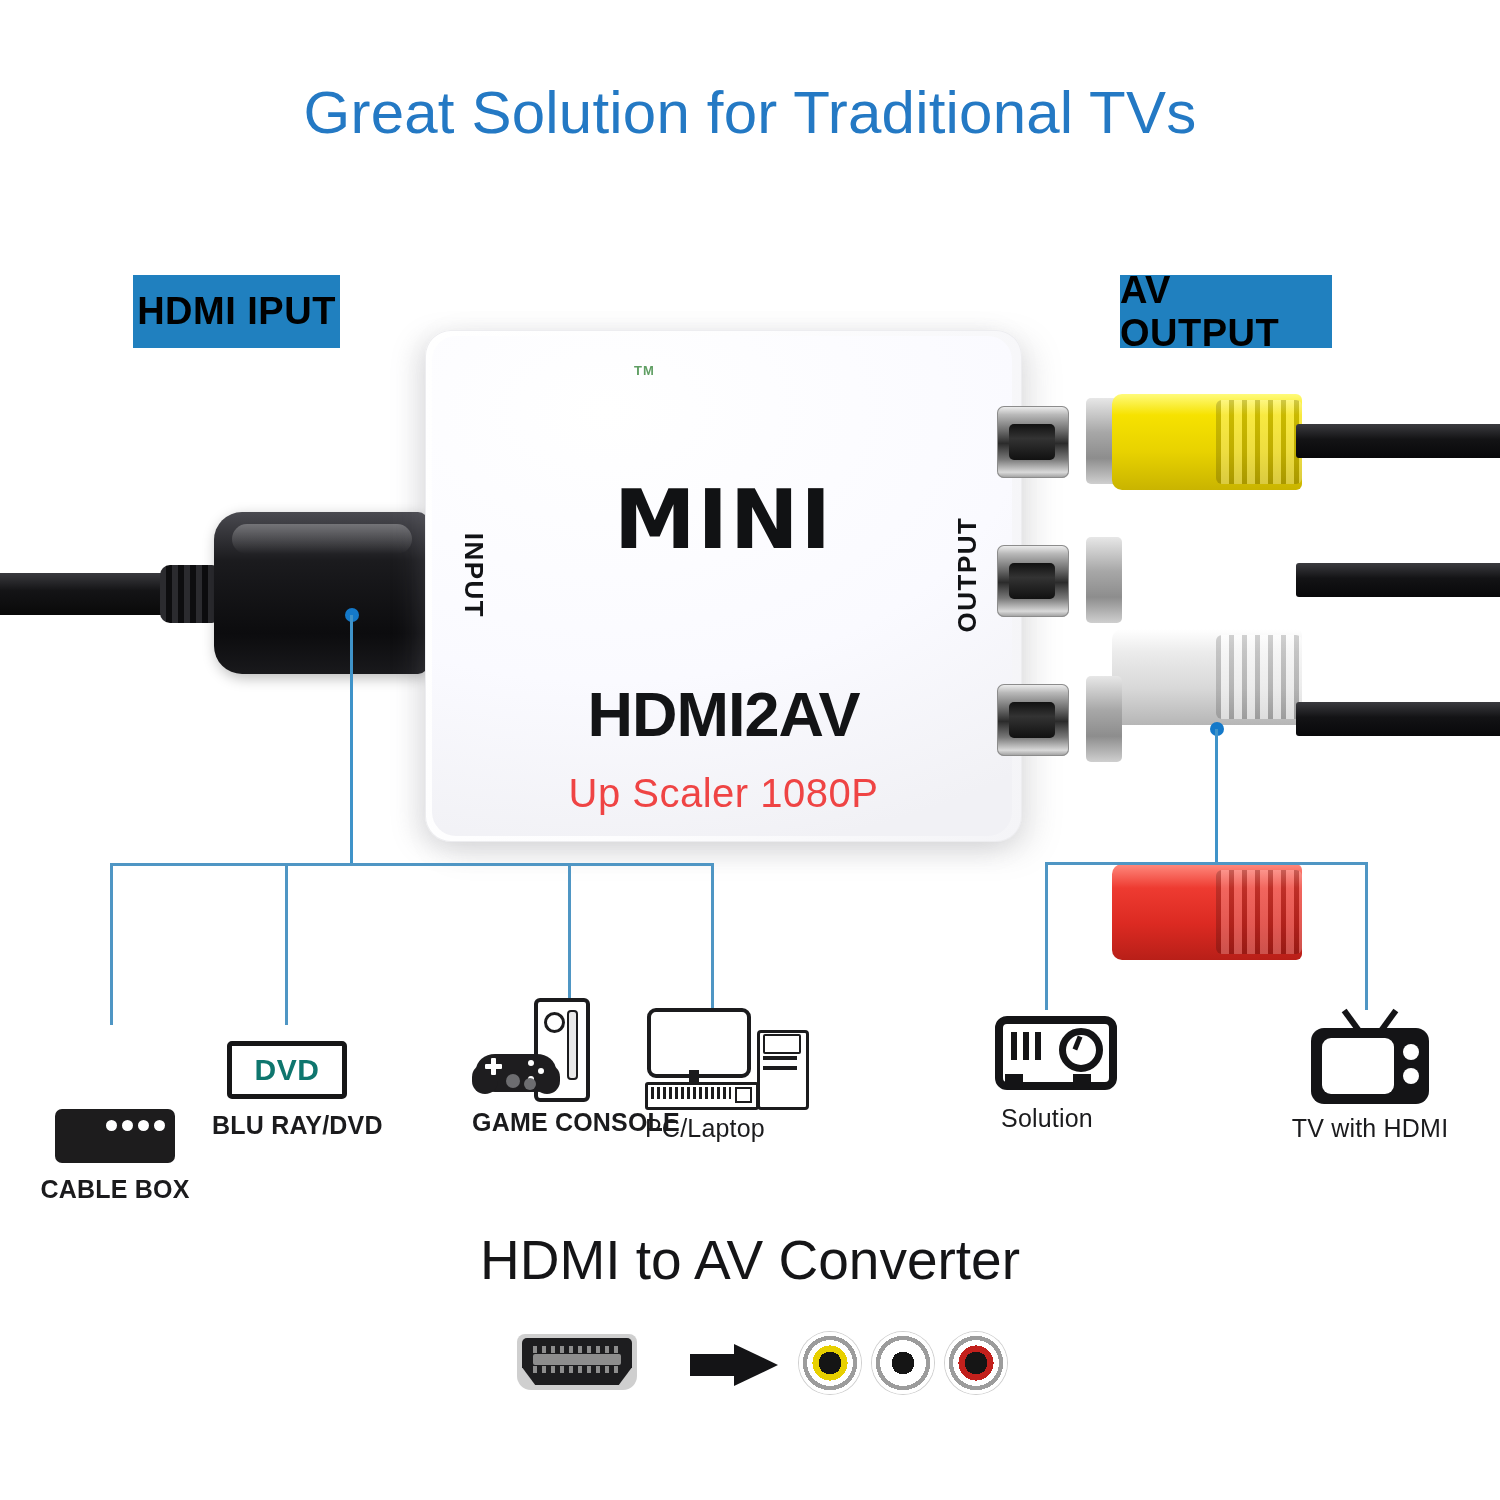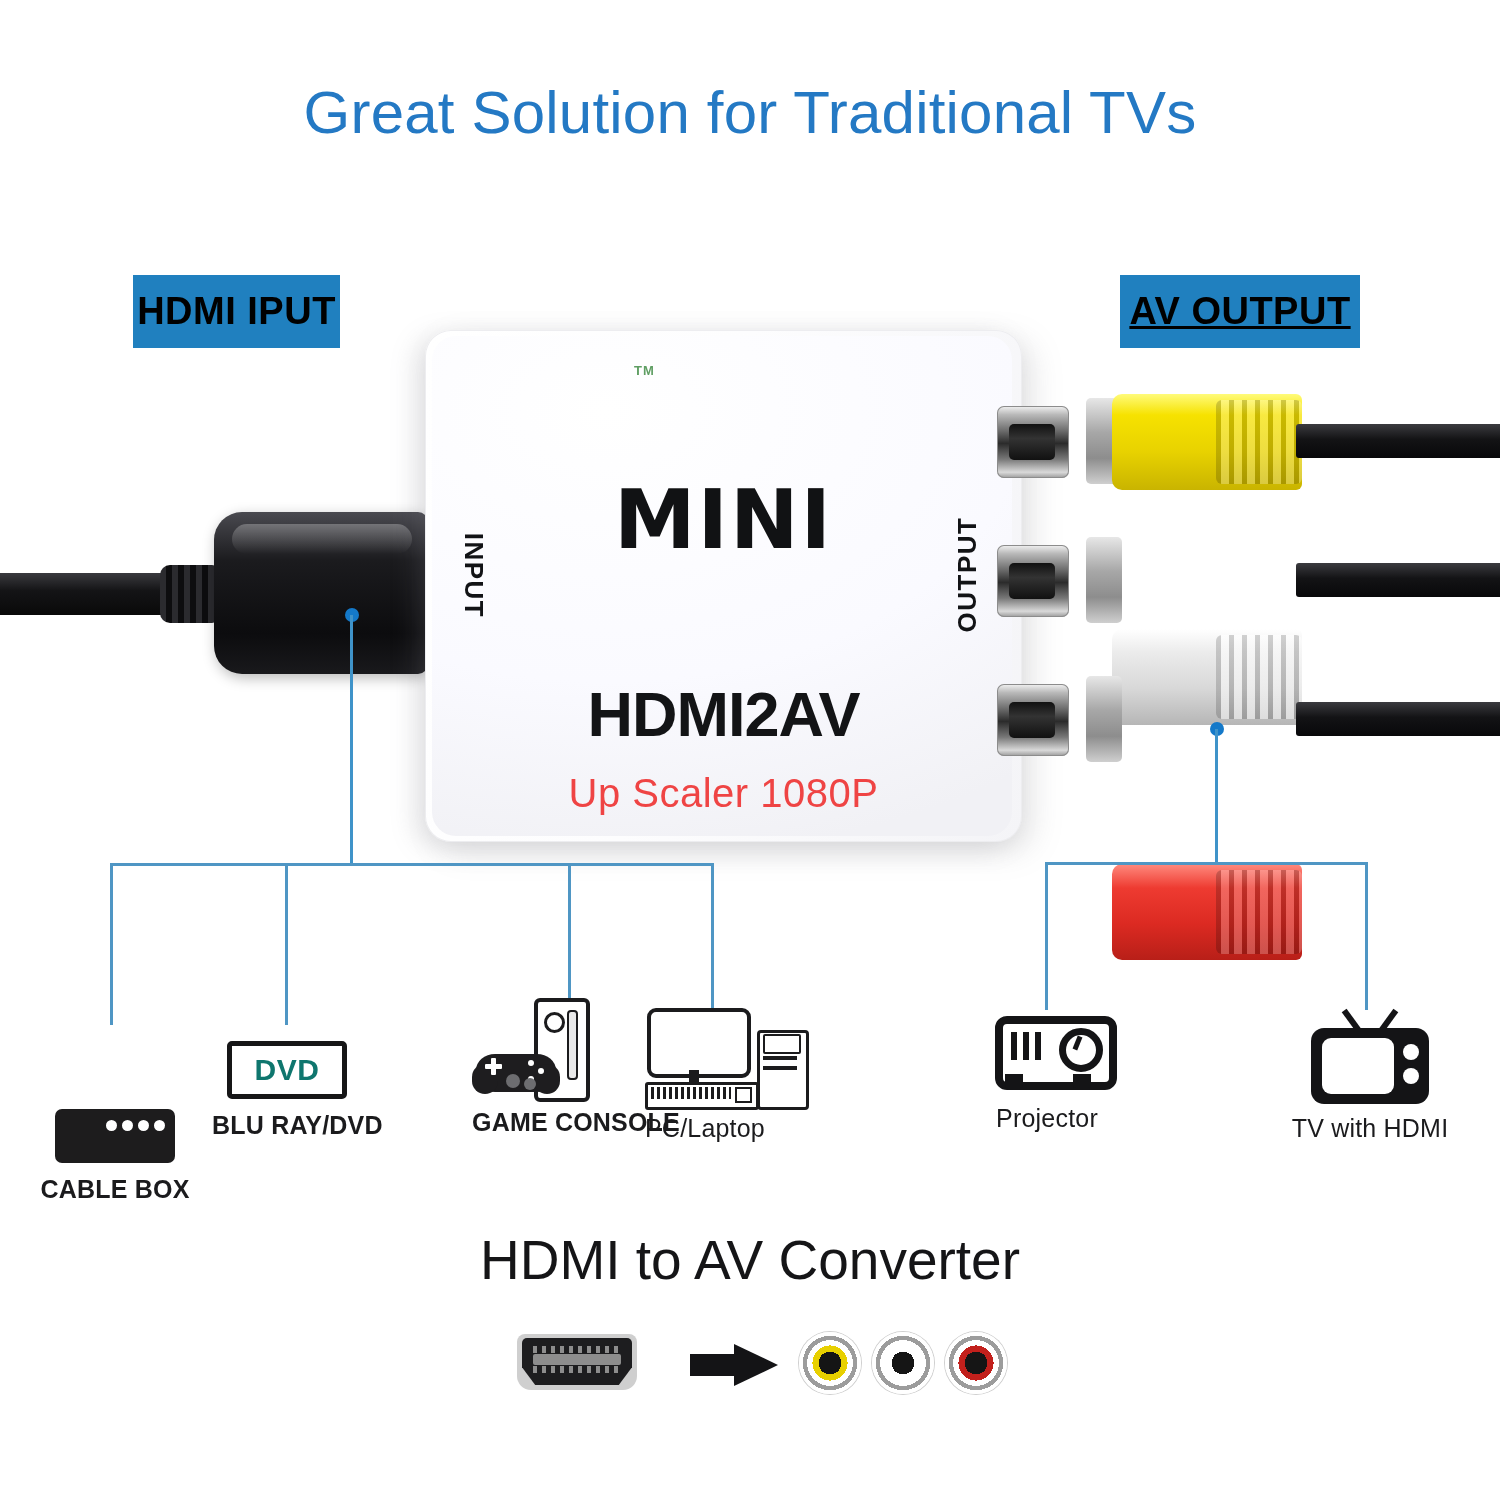--- a/index.html
+++ b/index.html
@@ -14,21 +14,21 @@
     white-space:nowrap;
   }
 
   
   .badge{
     background:#2080bf;color:#000000;font-size:38px;font-weight:600;
     display:flex;align-items:center;justify-content:center;letter-spacing:0.5px;
     box-shadow:0 0 0 0 rgba(0,0,0,0);
   }
   #badge-hdmi-input{left:133px;top:275px;width:207px;height:73px;}
-  #badge-av-output{left:1120px;top:275px;width:240px;height:73px;text-decoration:underline;}
+  #badge-av-output{left:1120px;top:275px;width:212px;height:73px;}
 
   
   #device{
     left:425px;top:330px;width:597px;height:512px;
     background:#fbfbfc;border-radius:26px;
     box-shadow: 0 0 0 1px #ededf0 inset,
                 -10px 6px 26px rgba(120,120,130,.20),
                 12px 10px 30px rgba(120,120,130,.18);
     background-image:linear-gradient(105deg,#ffffff 0%,#fdfdfe 45%,#f4f4f7 100%);
   }
@@ -287,21 +287,21 @@
   <div style="position:relative;height:86px;margin:0 auto;width:140px;">
     <div style="position:absolute;left:18px;top:6px;width:106px;height:58px;border:8px solid #141416;border-radius:12px;background:#fff;"></div>
     <div style="position:absolute;left:34px;top:22px;width:6px;height:28px;background:#141416;"></div>
     <div style="position:absolute;left:46px;top:22px;width:6px;height:28px;background:#141416;"></div>
     <div style="position:absolute;left:58px;top:22px;width:6px;height:28px;background:#141416;"></div>
     <div style="position:absolute;left:82px;top:18px;width:30px;height:30px;border:7px solid #141416;border-radius:50%;background:#fff;"></div>
     <div style="position:absolute;left:98px;top:26px;width:5px;height:14px;background:#141416;transform:rotate(22deg);"></div>
     <div style="position:absolute;left:28px;top:64px;width:18px;height:14px;background:#141416;border-radius:0 0 3px 3px;"></div>
     <div style="position:absolute;left:96px;top:64px;width:18px;height:14px;background:#141416;border-radius:0 0 3px 3px;"></div>
   </div>
-  <div class="caption cap-mixed" style="margin-top:8px;">Projector</div>
+  <div class="caption cap-mixed" style="margin-top:8px;">Solution</div>
 </div>
 
 <div class="abs" style="left:1282px;top:1000px;width:176px;">
   <div style="position:relative;height:106px;margin:0 auto;width:130px;">
 
     <div style="position:absolute;left:62px;top:2px;width:6px;height:44px;background:#141416;transform:rotate(36deg);transform-origin:bottom center;"></div>
     <div style="position:absolute;left:62px;top:2px;width:6px;height:44px;background:#141416;transform:rotate(-36deg);transform-origin:bottom center;"></div>
 
     <div style="position:absolute;left:6px;top:28px;width:118px;height:76px;background:#141416;border-radius:13px;"></div>
     <div style="position:absolute;left:17px;top:38px;width:72px;height:56px;background:#fff;border-radius:9px;"></div>

